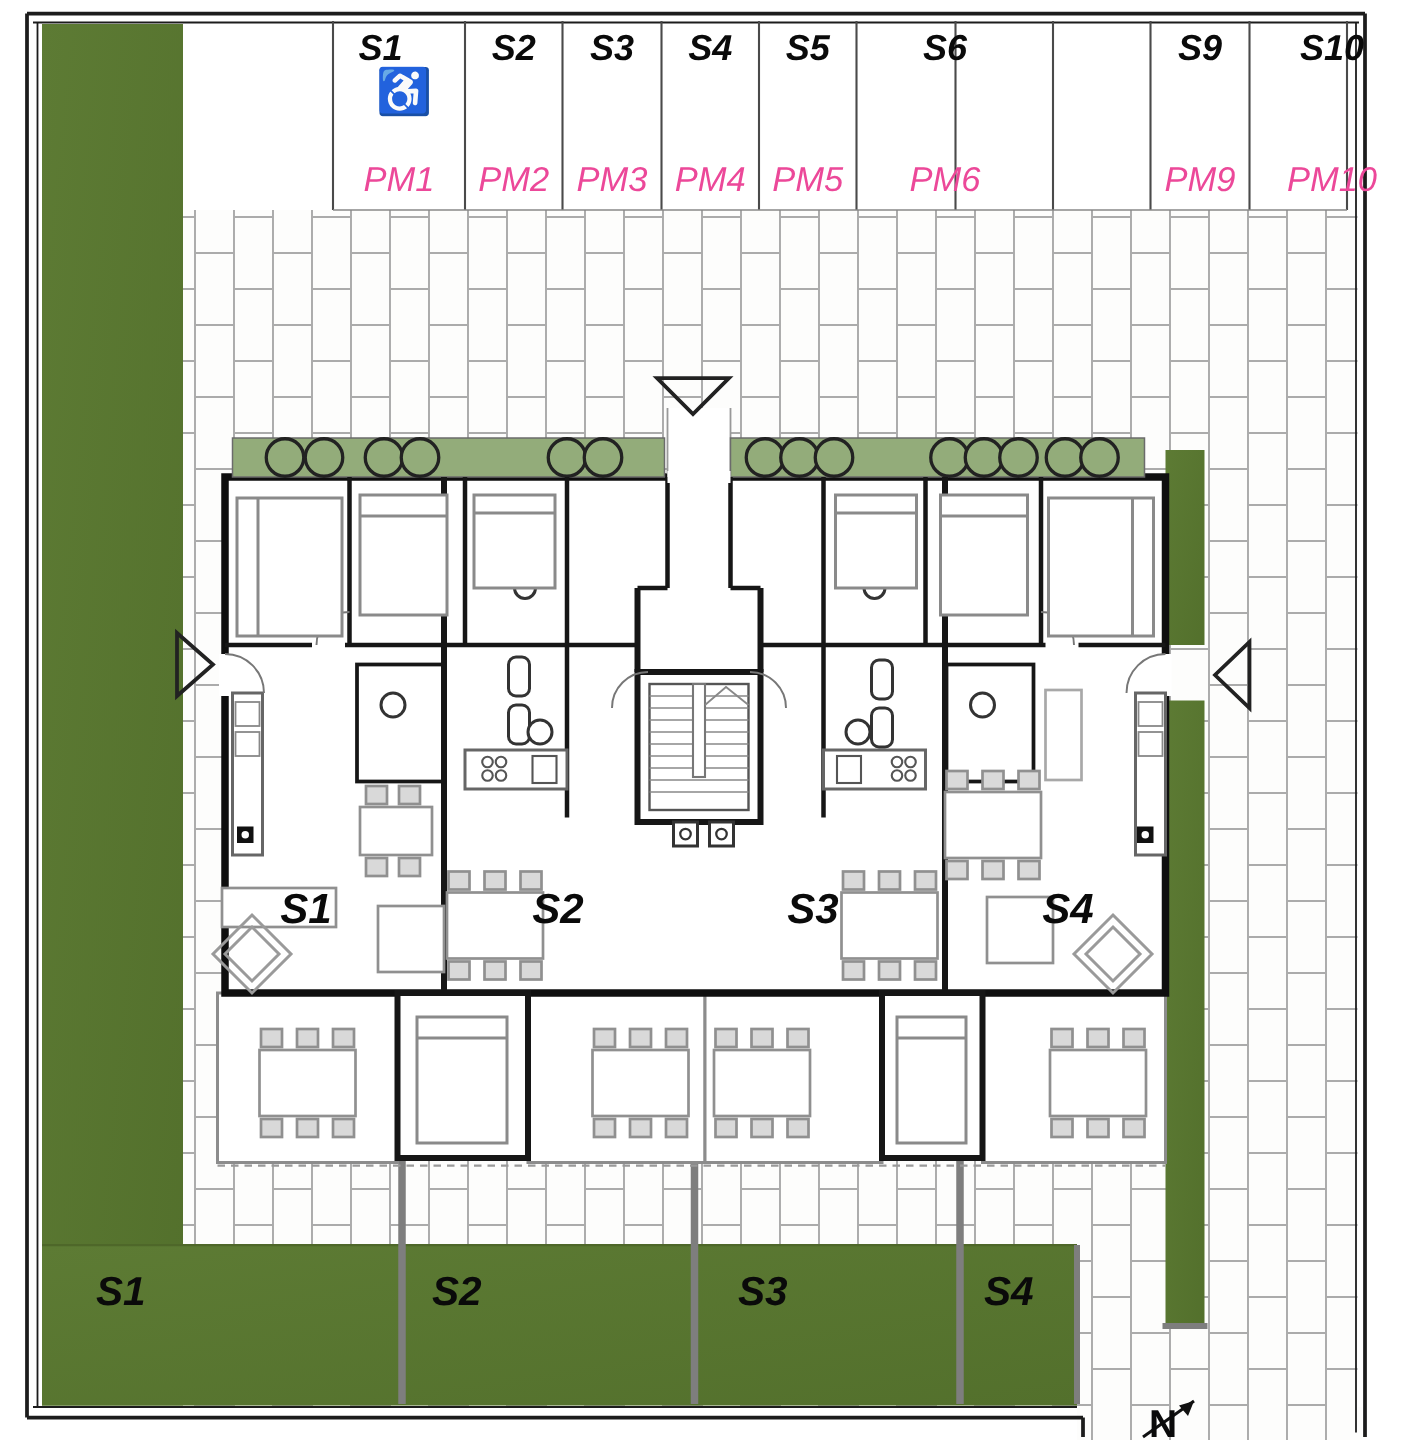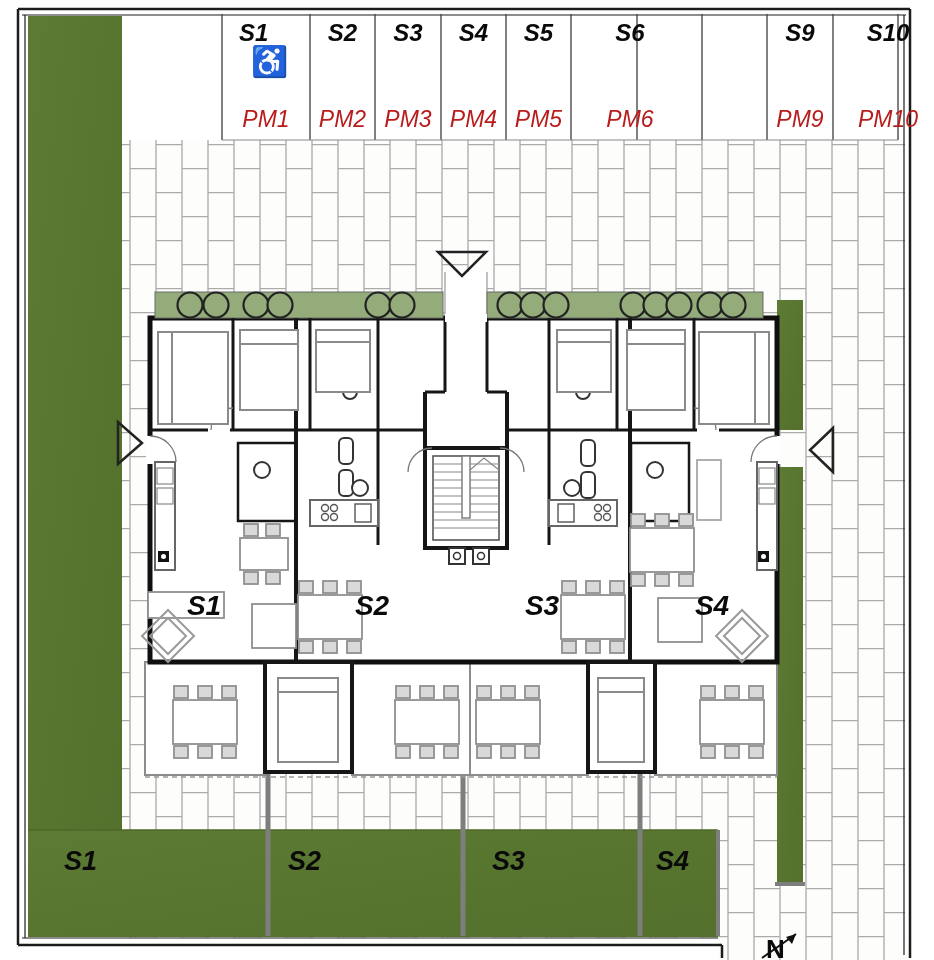--- a/index.html
+++ b/index.html
@@ -5,21 +5,21 @@
   html,body{margin:0;padding:0;background:#ffffff;}
   .canvas{position:relative;width:934px;height:960px;background:#ffffff;overflow:hidden;
           font-family:"Liberation Sans",sans-serif;}
   .canvas svg{position:absolute;left:0;top:0;}
   .lbl{position:absolute;color:#0a0a0a;white-space:nowrap;}
   .unit-lbl{font:italic bold 28px "Liberation Sans",sans-serif;transform:translate(-50%,-50%);}
   .garden-lbl{font:italic bold 27px "Liberation Sans",sans-serif;}
   .north-lbl{font:bold 26px "Liberation Sans",sans-serif;}
   .stall{position:absolute;top:14px;height:126px;text-align:center;}
   .stall .sp{display:block;font:italic bold 24px "Liberation Sans",sans-serif;margin-top:5px;color:#0a0a0a;}
-  .stall .pm{position:absolute;bottom:7px;left:0;right:0;font:italic 23px "Liberation Sans",sans-serif;color:#b91c1c;}
+  .stall .pm{position:absolute;bottom:7px;left:0;right:0;font:italic 23px "Liberation Sans",sans-serif;color:#ec4899;}
   .stall .wc{display:block;font-size:30px;line-height:30px;text-align:left;padding-left:28px;color:#111;}
   .stall.acc .sp{text-align:left;padding-left:16px;}
 </style>
 </head>
 <body>
 
 <div class="canvas">
 
 <svg width="934" height="960" viewBox="0 0 934 960">
   <defs>

